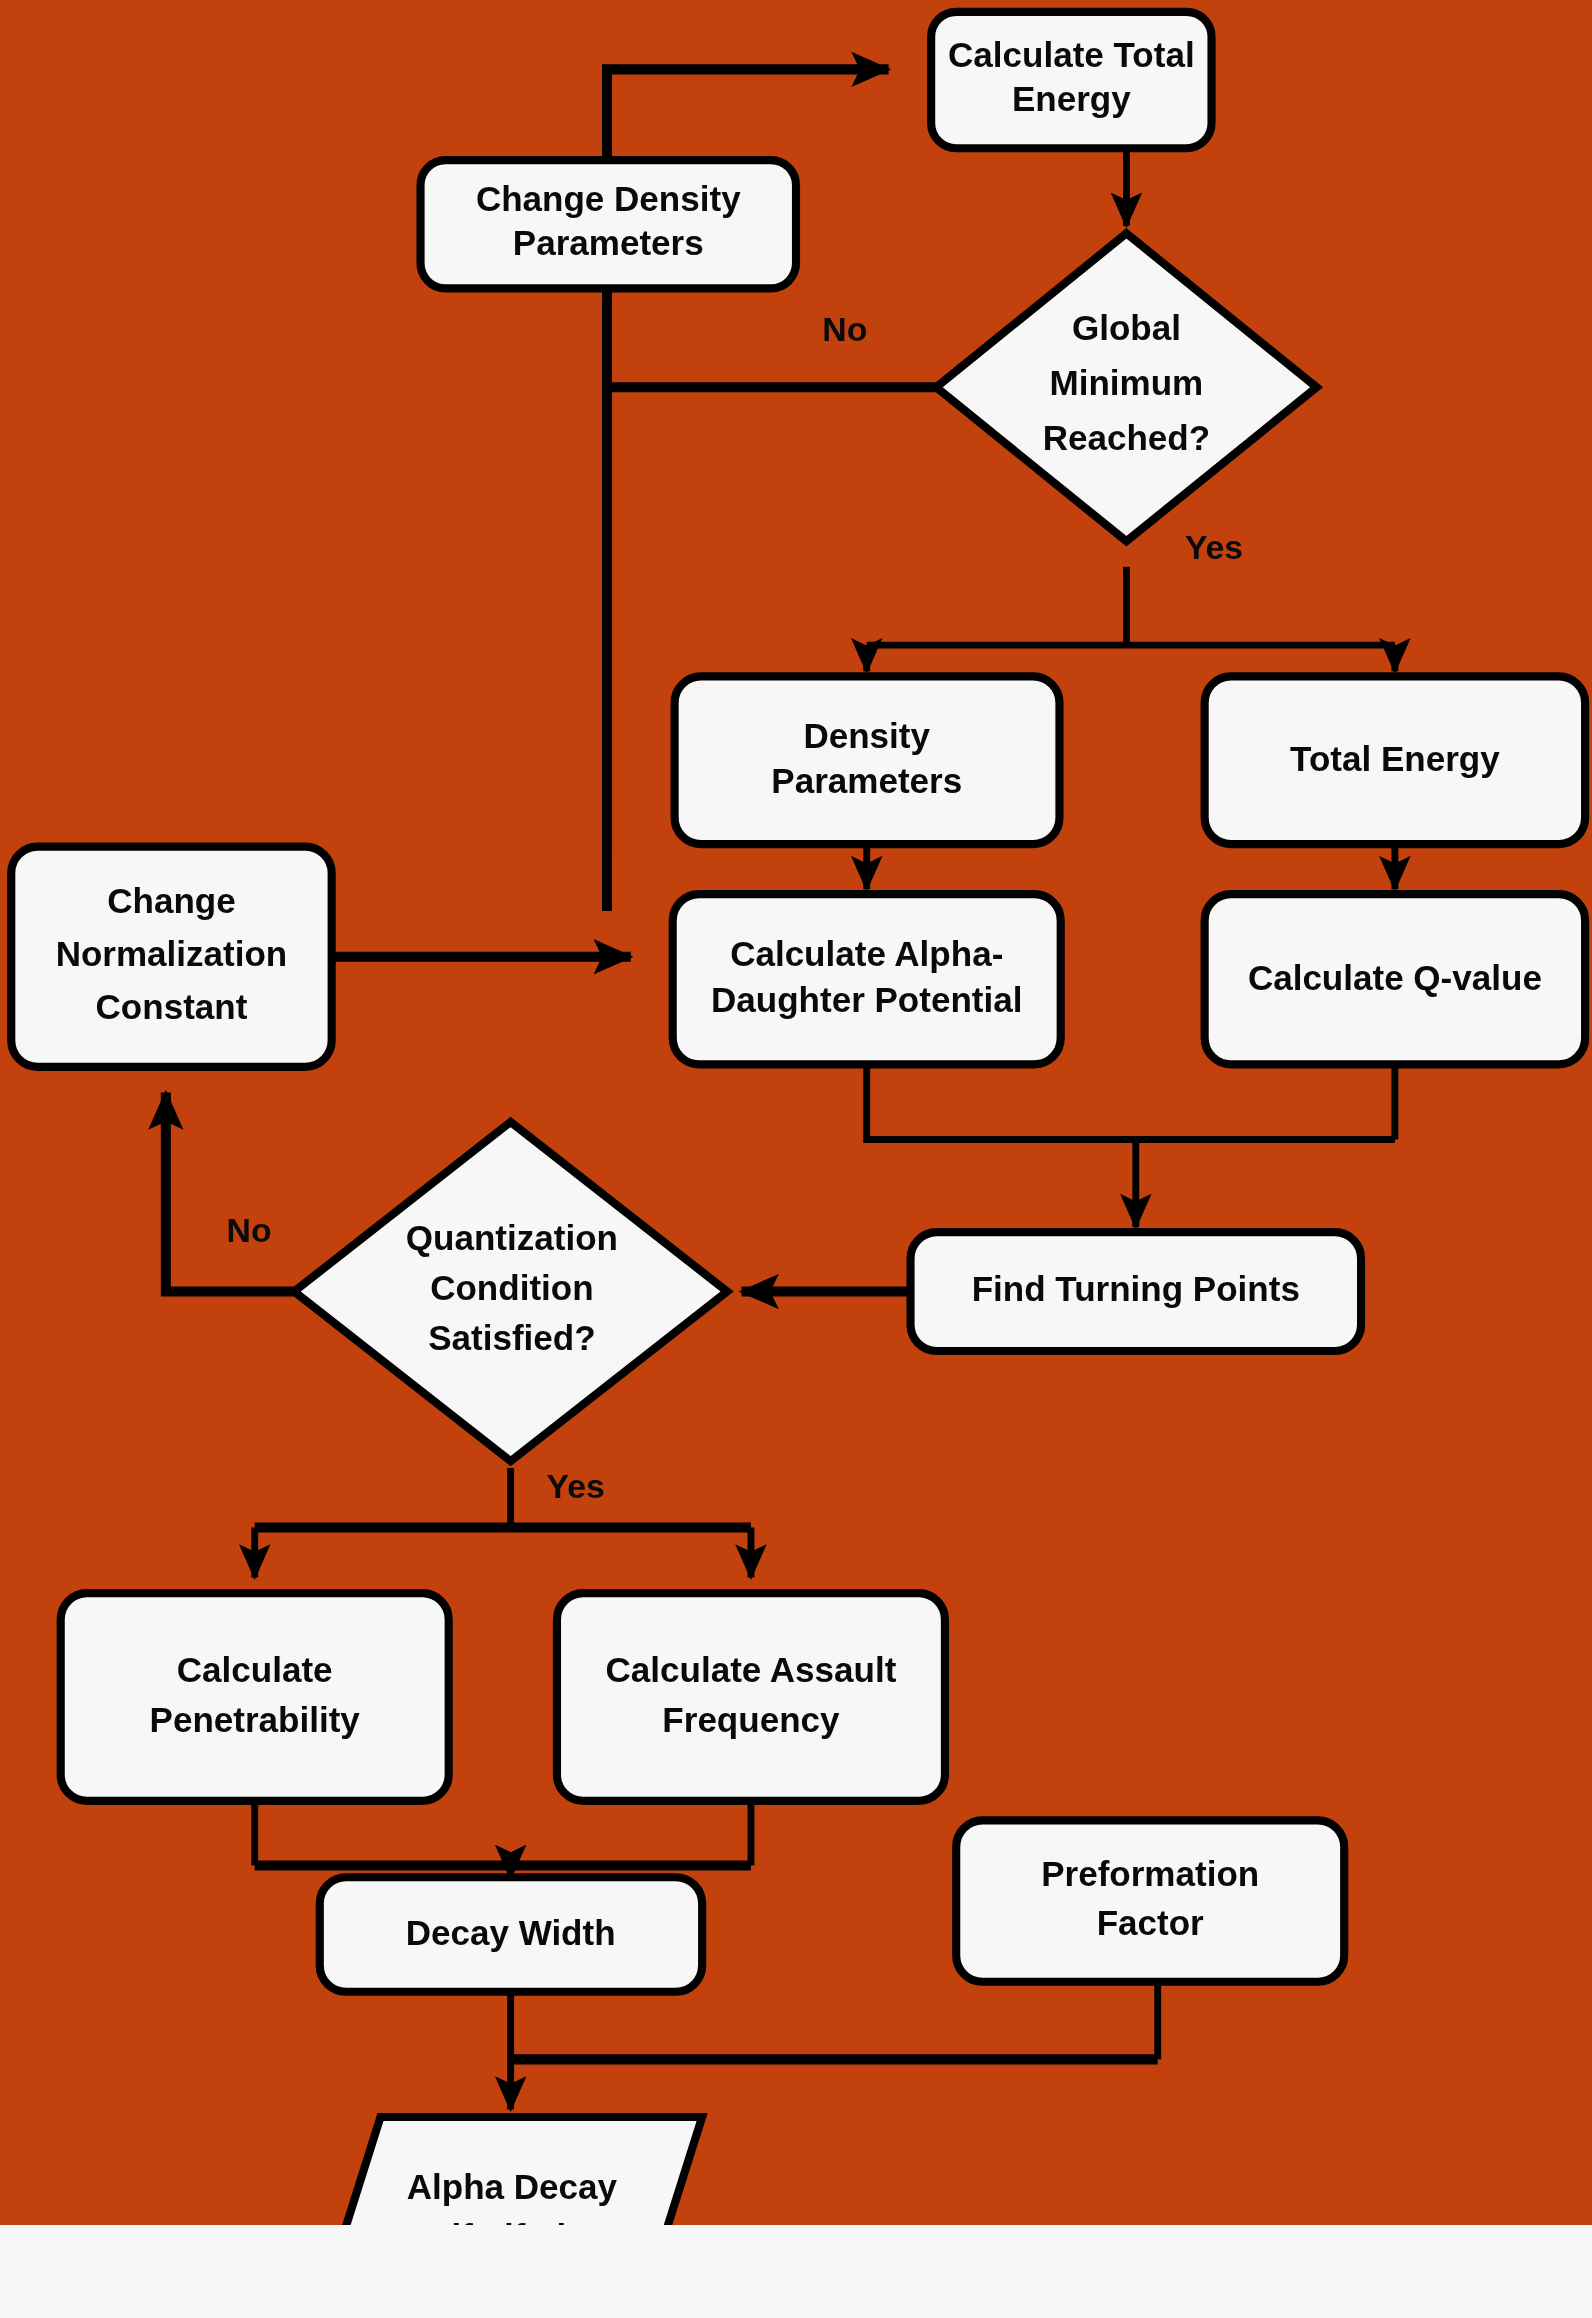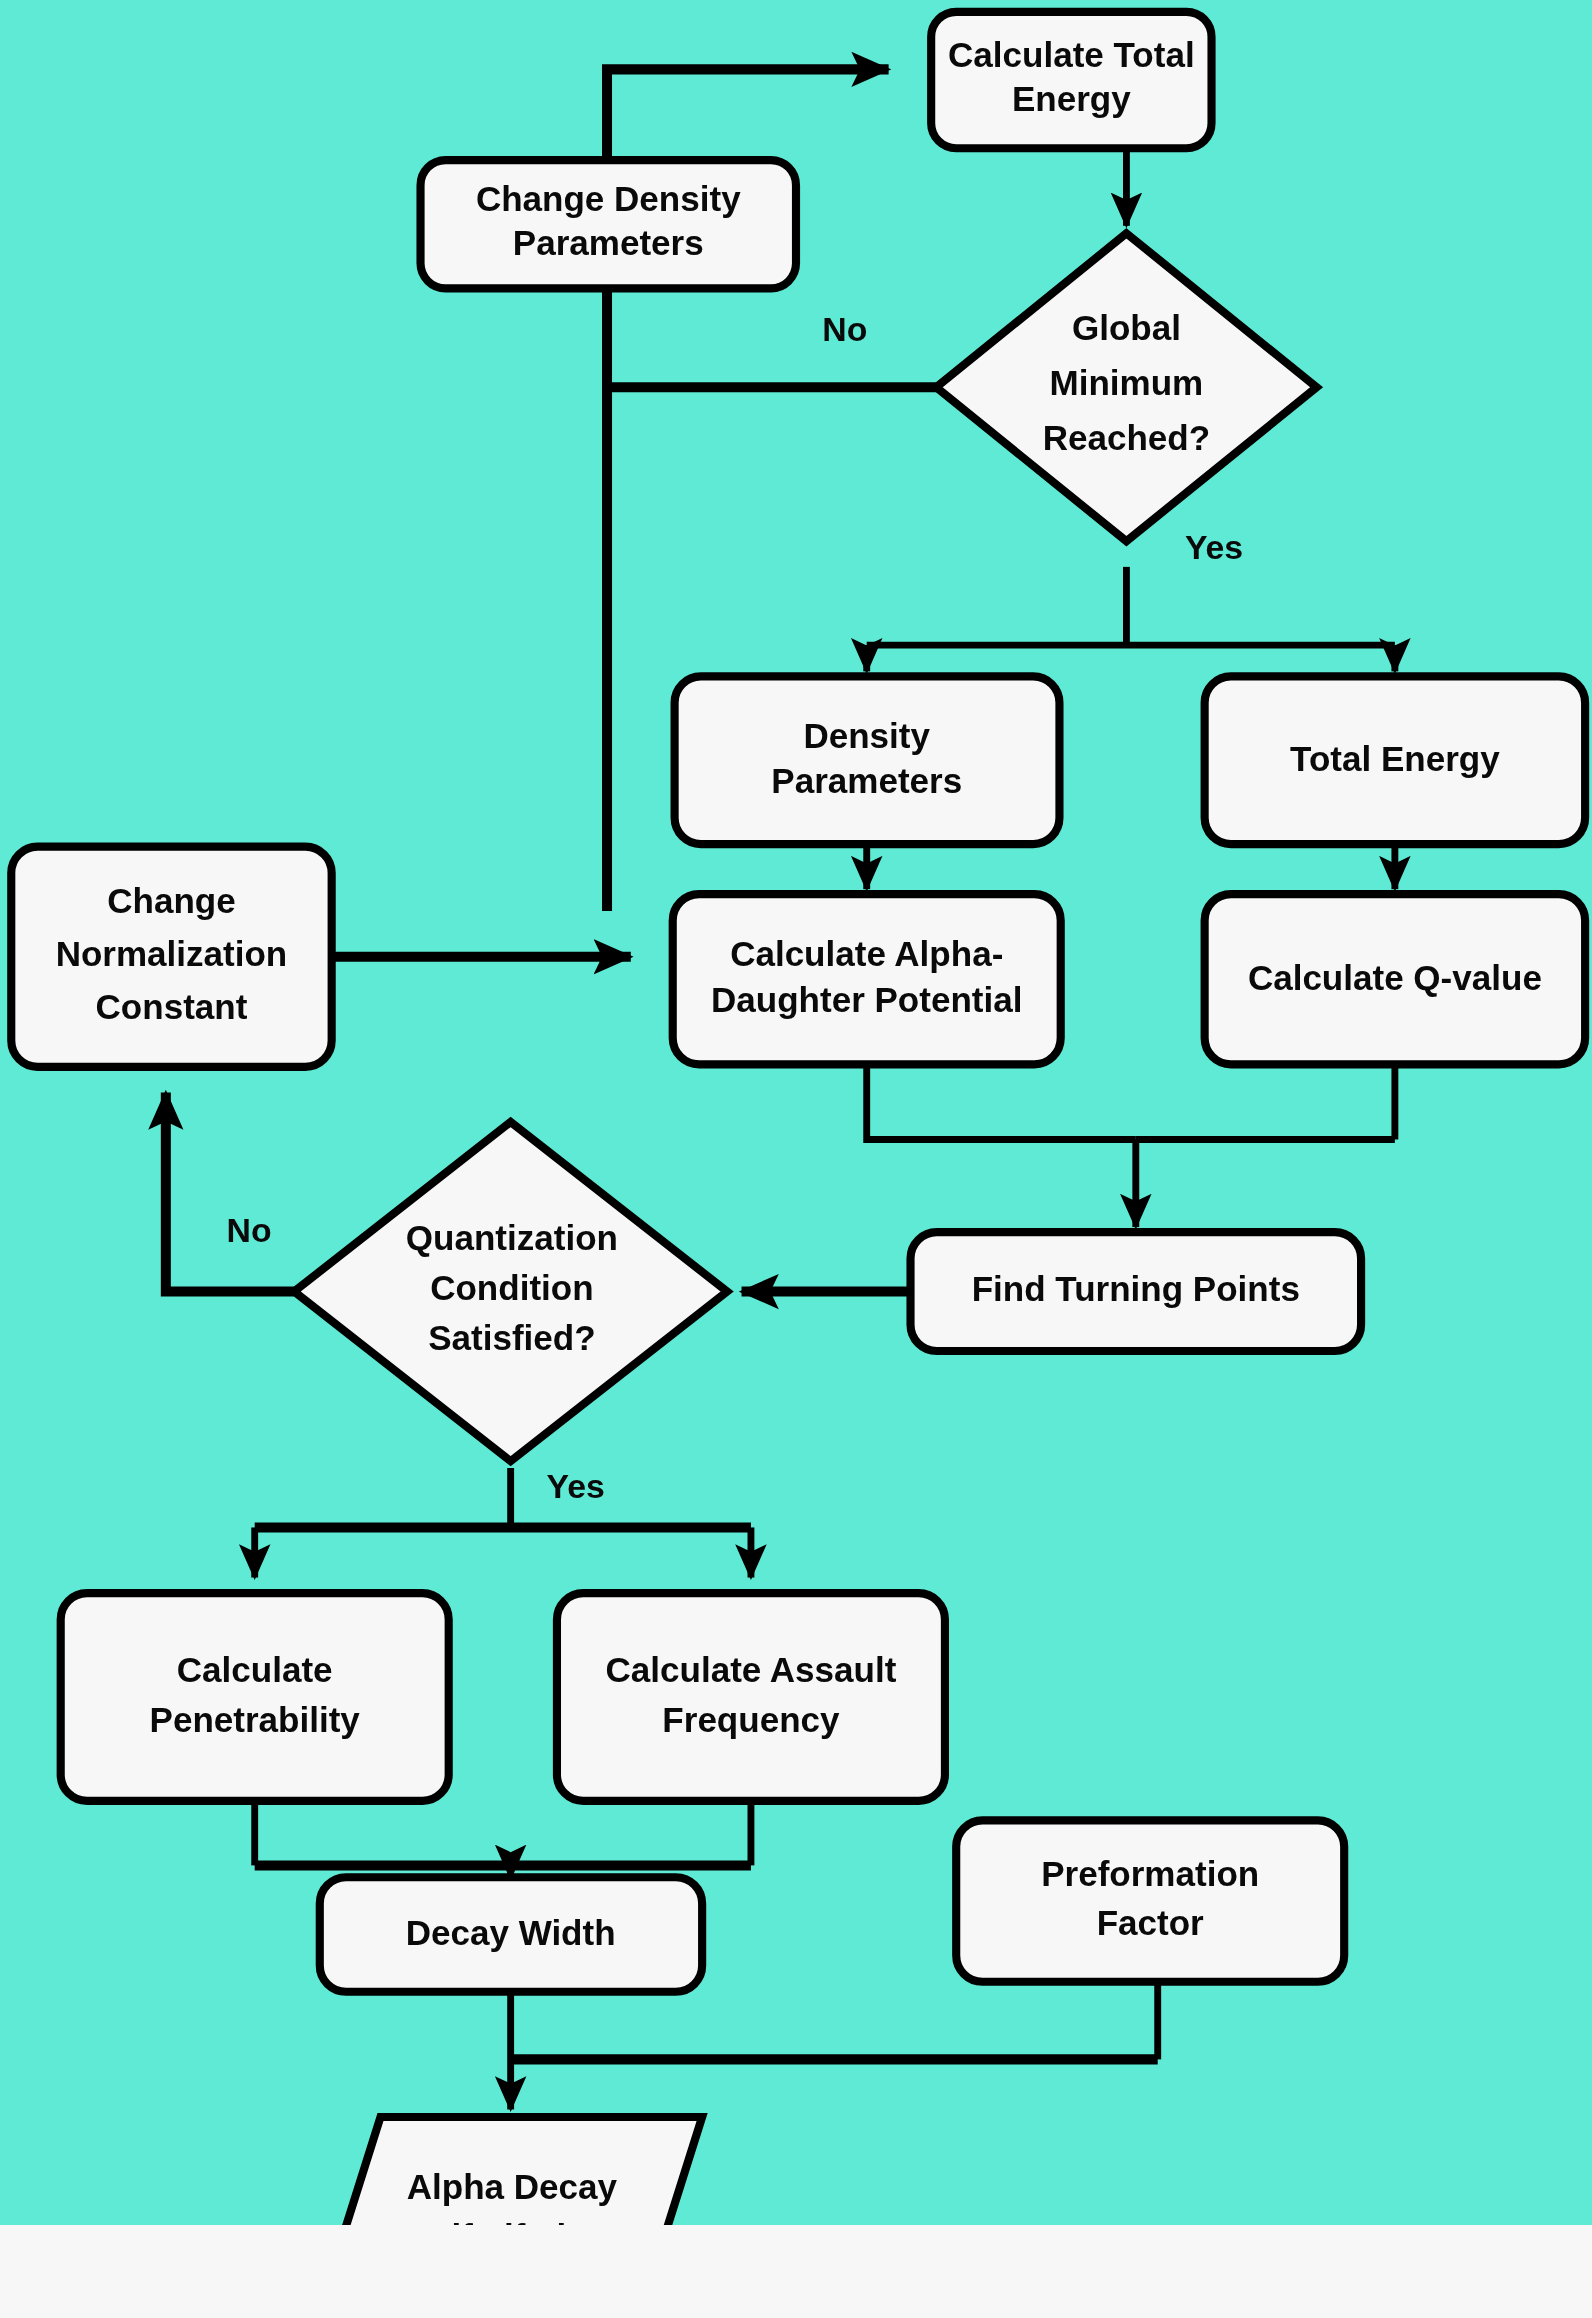--- a/index.html
+++ b/index.html
@@ -1,19 +1,19 @@
 <!DOCTYPE html>
 <html style="font-size:10px"><head>
 <meta charset="utf-8">
 <style>
   html,body{margin:0;padding:0;background:#f7f7f7;}
   #page{
     position:relative;
     width:1592px;height:2225px;
-    background:#5eead4;
+    background:#c2410c;
     font-family:"Liberation Sans", sans-serif;
     overflow:hidden;
   }
   svg#flow{position:absolute;inset:0;width:1592px;height:2319px;display:block;}
   .node-shape{fill:#f7f7f7;stroke:#000;stroke-width:13;}
   .edge{fill:none;stroke:#000;stroke-width:11;stroke-linecap:butt;stroke-linejoin:miter;}
   .edge.thick{stroke-width:16;}
   .arrowhead{fill:#000;stroke:none;}
   .nodetext{
     fill:#0a0a0a;

